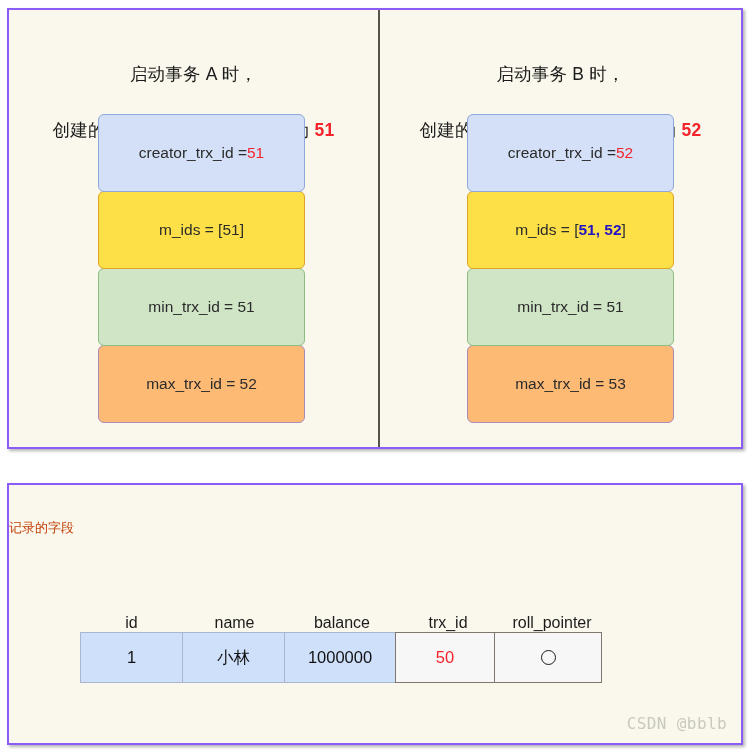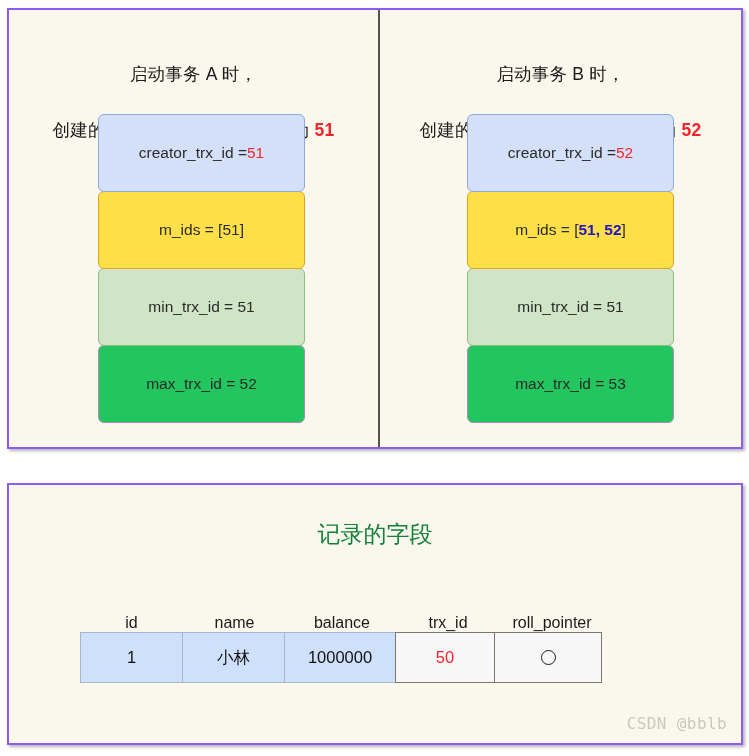--- a/index.html
+++ b/index.html
@@ -96,34 +96,34 @@
     justify-content: center;
     font-size: 15.5px;
     color: #2b2b2b;
     position: relative;
   }
   .rv-box:first-child { margin-top: 0; }
 
   .box-blue   { background: #d3e0f7; border-color: #8fa8d9; z-index: 4; }
   .box-orange { background: #fde047; border-color: #e0a426; z-index: 3; }
   .box-green  { background: #cfe5c6; border-color: #8cbd82; z-index: 2; }
-  .box-purple { background: #22c55e; border-color: #a98bba; z-index: 1; }
+  .box-purple { background: #fdba74; border-color: #a98bba; z-index: 1; }
 
   .rv-box .val-red  { color: #f5232c; }
   .rv-box .val-blue { color: #2413c4; font-weight: bold; }
 
   
   .rec-title {
     position: absolute;
     left: 0;
     top: 34px;
     width: 100%;
-    text-align: center;
-    font-size: 23px;
-    color: #15803d;
+    text-align: left;
+    font-size: 13px;
+    color: #c2410c;
   }
 
   .rec-table {
     position: absolute;
     left: 71px;
     top: 120px;
   }
   .rec-head {
     display: flex;
     height: 27px;

